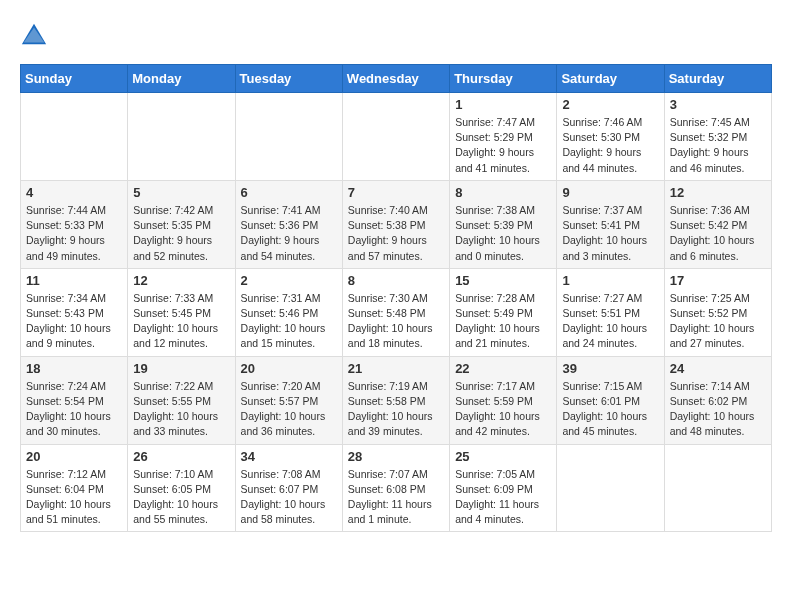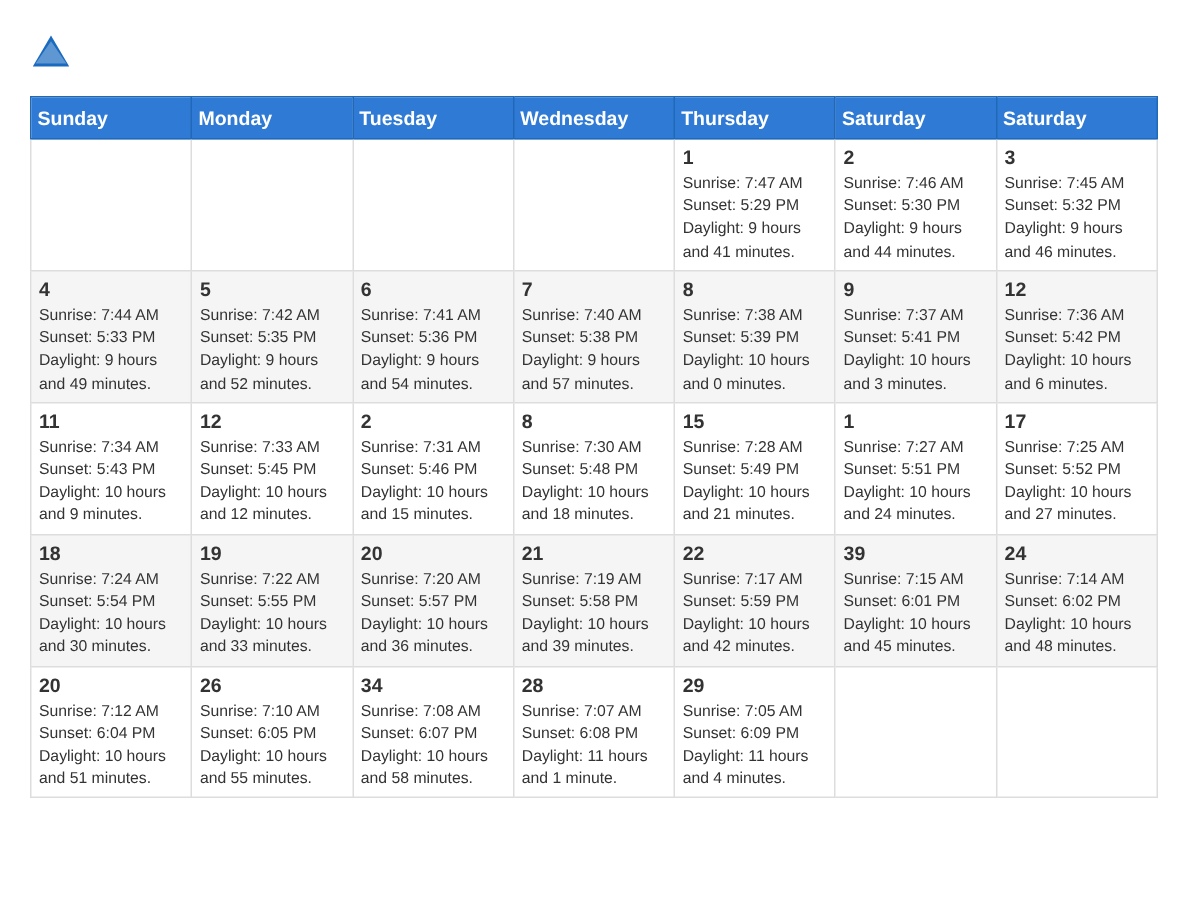--- a/index.html
+++ b/index.html
@@ -243,20 +243,20 @@
         </td>
         <td>
           <span class="day-num">34</span>
           <div class="cell-content">Sunrise: 7:08 AM<br>Sunset: 6:07 PM<br>Daylight: 10 hours<br>and 58 minutes.</div>
         </td>
         <td>
           <span class="day-num">28</span>
           <div class="cell-content">Sunrise: 7:07 AM<br>Sunset: 6:08 PM<br>Daylight: 11 hours<br>and 1 minute.</div>
         </td>
         <td>
-          <span class="day-num">29</span>
+          <span class="day-num">25</span>
           <div class="cell-content">Sunrise: 7:05 AM<br>Sunset: 6:09 PM<br>Daylight: 11 hours<br>and 4 minutes.</div>
         </td>
         <td></td>
         <td></td>
       </tr>
     </tbody>
 </table>
 
 </body></html>

